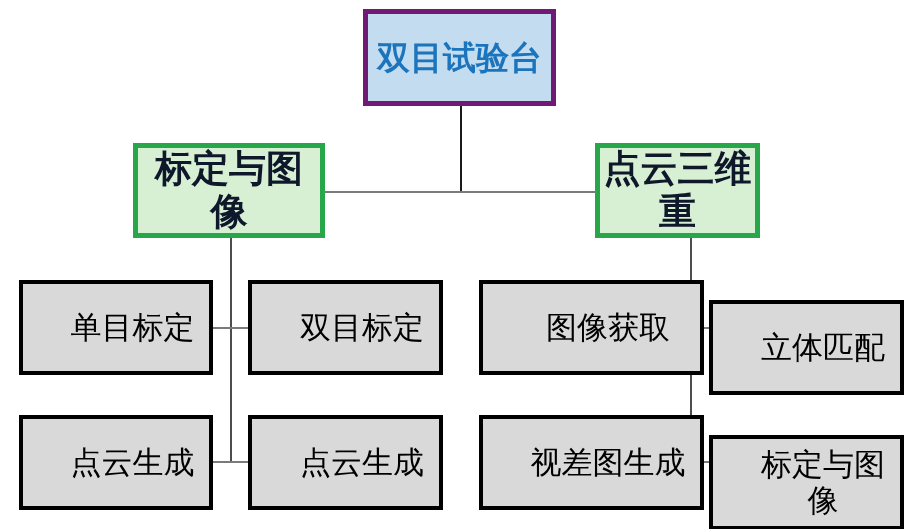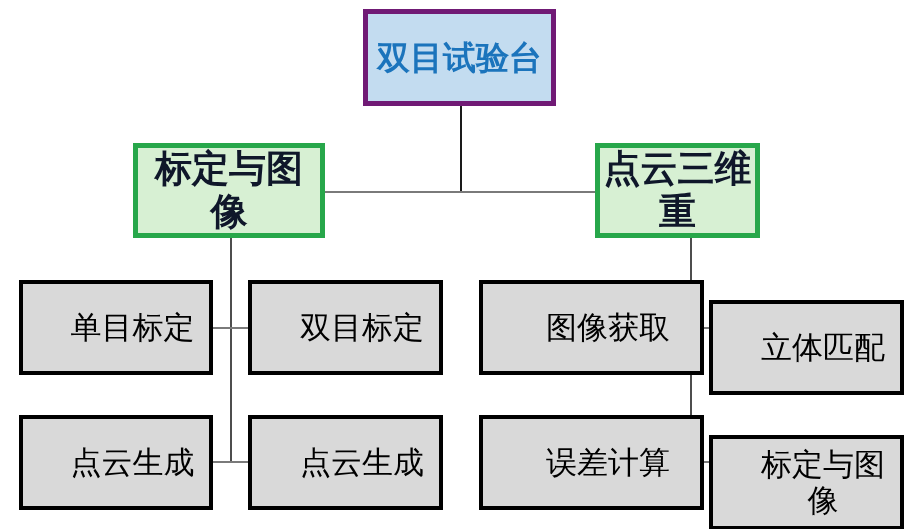--- a/index.html
+++ b/index.html
@@ -112,19 +112,19 @@
     <span>点云生成</span>
   </div>
 
   <div class="node node-leaf leaf-r1 leaf-c3">
     <span>图像获取</span>
   </div>
   <div class="node node-leaf leaf-r1 leaf-c4">
     <span>立体匹配</span>
   </div>
   <div class="node node-leaf leaf-r2 leaf-c3">
-    <span>误差计算</span>
+    <span>视差图生成</span>
   </div>
   <div class="node node-leaf leaf-r2 leaf-c4">
     <span>标定与图像</span>
   </div>
 
 </div>
 
 </body></html>

